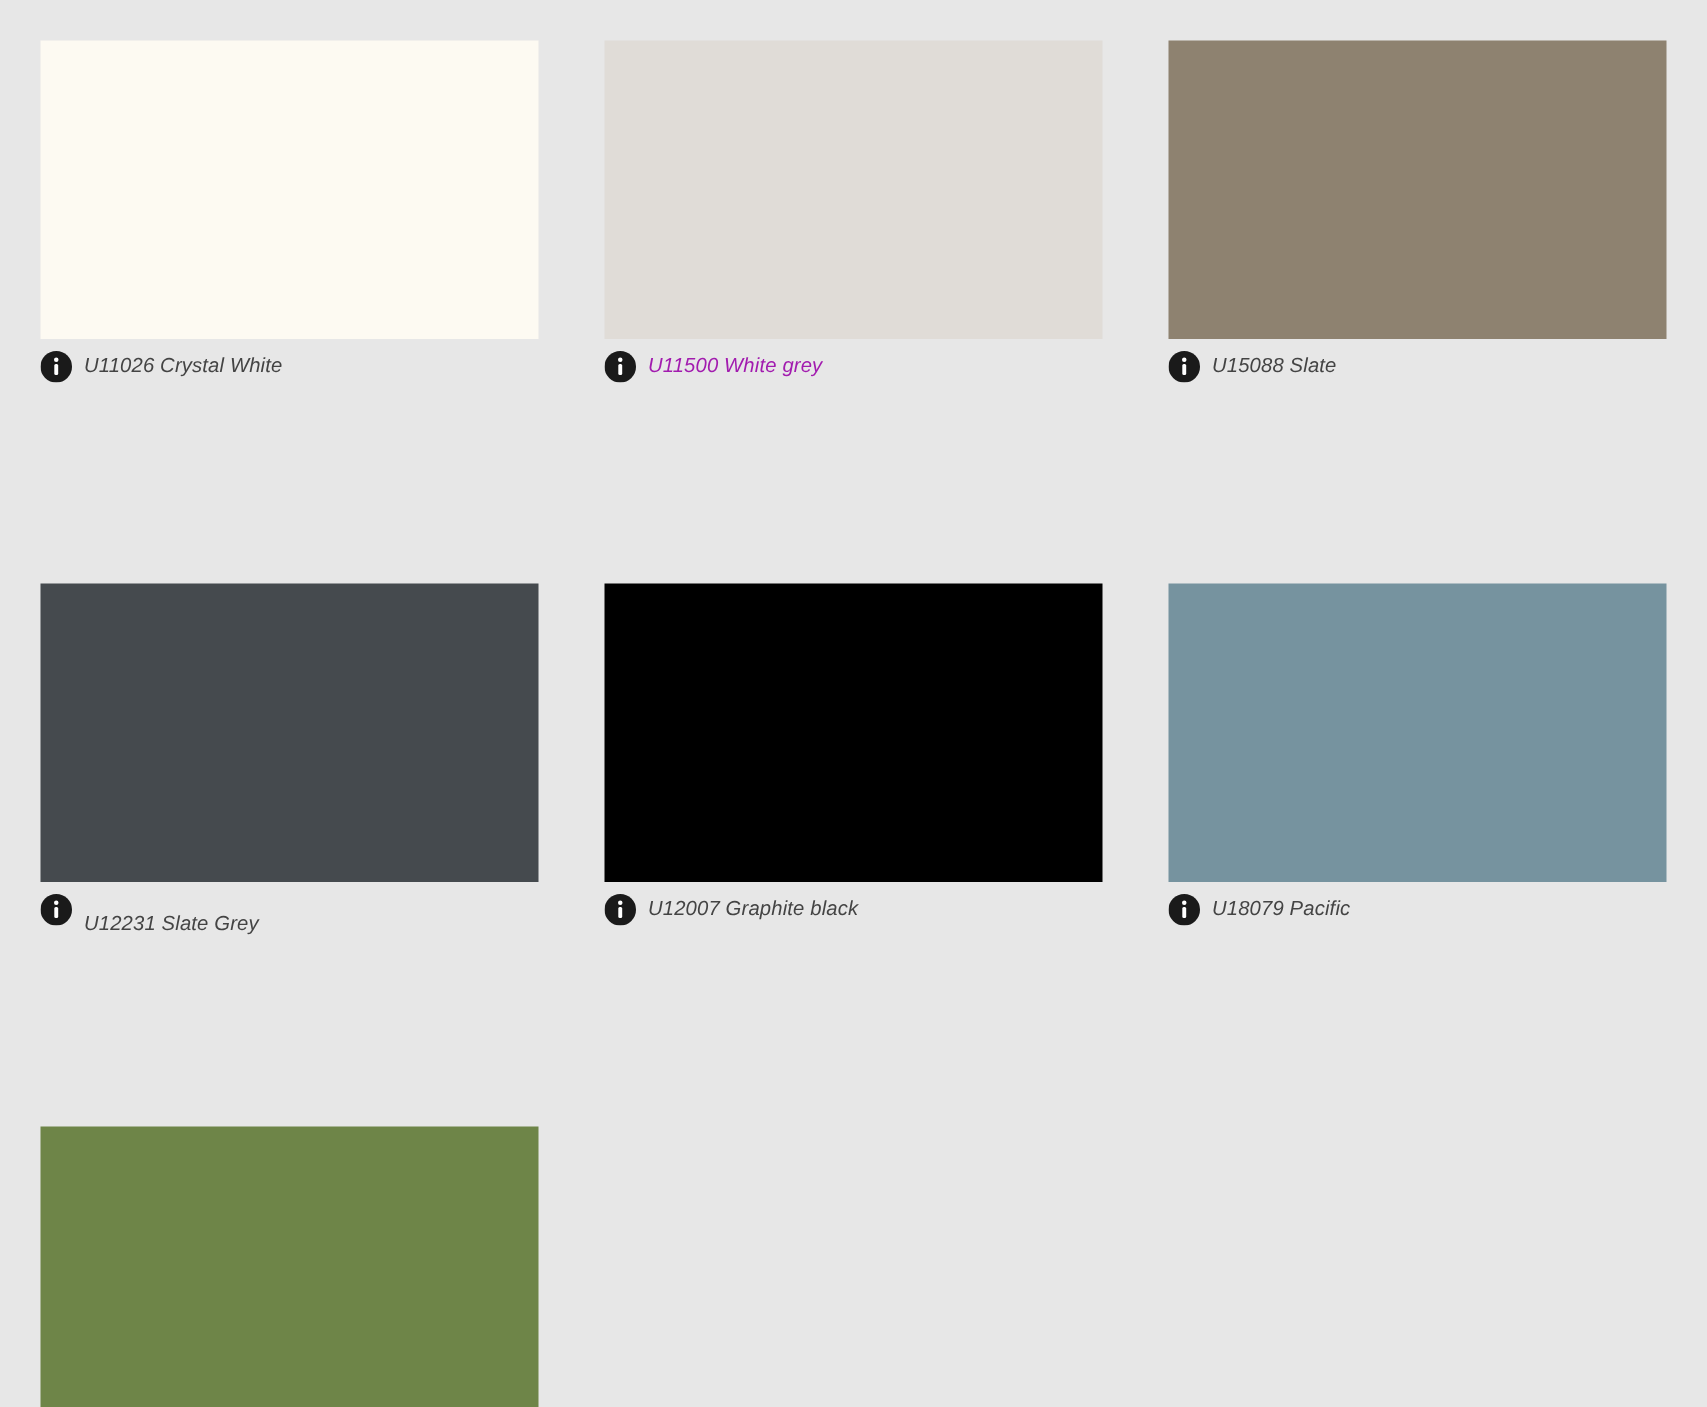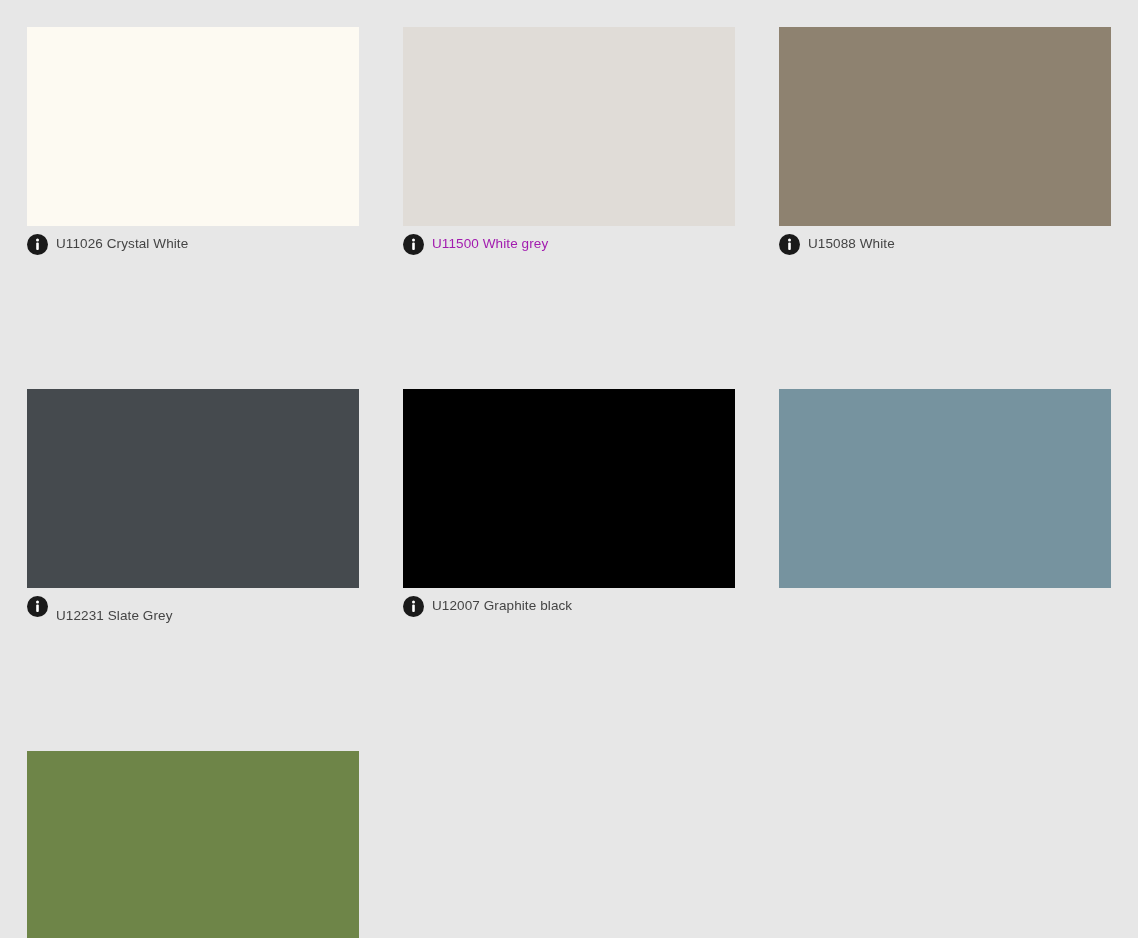--- a/index.html
+++ b/index.html
@@ -24,20 +24,21 @@
     display: grid;
     grid-template-columns: 332px 332px 332px;
     column-gap: 44px;
     row-gap: 131px;
     align-content: start;
   }
 
   .swatch-card {
     width: 264px;
     display: block;
+    font-style: italic;
   }
 
   .swatch-chip {
     width: 332px;
     height: 199px;
     display: block;
     background: #ffffff;
   }
 
   .swatch-caption {
@@ -98,21 +99,21 @@
   <article class="swatch-card">
     <div class="swatch-chip" title="U15088 Rasul" style="background: rgb(142, 130, 112);"></div>
     <div class="swatch-caption">
       <span class="info-icon">
         <svg viewBox="0 0 21 21" width="21" height="21" aria-hidden="true">
           <circle cx="10.5" cy="10.5" r="10.5" fill="#1a1a1a"></circle>
           <circle cx="10.5" cy="5.9" r="1.5" fill="#ffffff"></circle>
           <rect x="9.2" y="8.6" width="2.6" height="7.4" rx="1.0" fill="#ffffff"></rect>
         </svg>
       </span>
-      <span class="swatch-label" style="color: rgb(68, 68, 68);">U15088 White</span>
+      <span class="swatch-label" style="color: rgb(68, 68, 68);">U15088 Slate</span>
     </div>
   </article>
 
   <article class="swatch-card">
     <div class="swatch-chip" title="U12231 Slate Grey" style="background: rgb(69, 74, 78);"></div>
     <div class="swatch-caption">
       <span class="info-icon">
         <svg viewBox="0 0 21 21" width="21" height="21" aria-hidden="true">
           <circle cx="10.5" cy="10.5" r="10.5" fill="#1a1a1a"></circle>
           <circle cx="10.5" cy="5.9" r="1.5" fill="#ffffff"></circle>
@@ -132,19 +133,29 @@
           <circle cx="10.5" cy="5.9" r="1.5" fill="#ffffff"></circle>
           <rect x="9.2" y="8.6" width="2.6" height="7.4" rx="1.0" fill="#ffffff"></rect>
         </svg>
       </span>
       <span class="swatch-label" style="color: rgb(68, 68, 68);">U12007 Graphite black</span>
     </div>
   </article>
 
   <article class="swatch-card">
     <div class="swatch-chip" title="U18079 Pacific" style="background: rgb(118, 147, 159);"></div>
+    <div class="swatch-caption">
+      <span class="info-icon">
+        <svg viewBox="0 0 21 21" width="21" height="21" aria-hidden="true">
+          <circle cx="10.5" cy="10.5" r="10.5" fill="#1a1a1a"></circle>
+          <circle cx="10.5" cy="5.9" r="1.5" fill="#ffffff"></circle>
+          <rect x="9.2" y="8.6" width="2.6" height="7.4" rx="1.0" fill="#ffffff"></rect>
+        </svg>
+      </span>
+      <span class="swatch-label" style="color: rgb(68, 68, 68);">U18079 Pacific</span>
+    </div>
   </article>
 
   <article class="swatch-card">
     <div class="swatch-chip" title="U19512 Khaki" style="background: rgb(110, 133, 72);"></div>
 
   </article>
 </main>
 
 </body></html>

